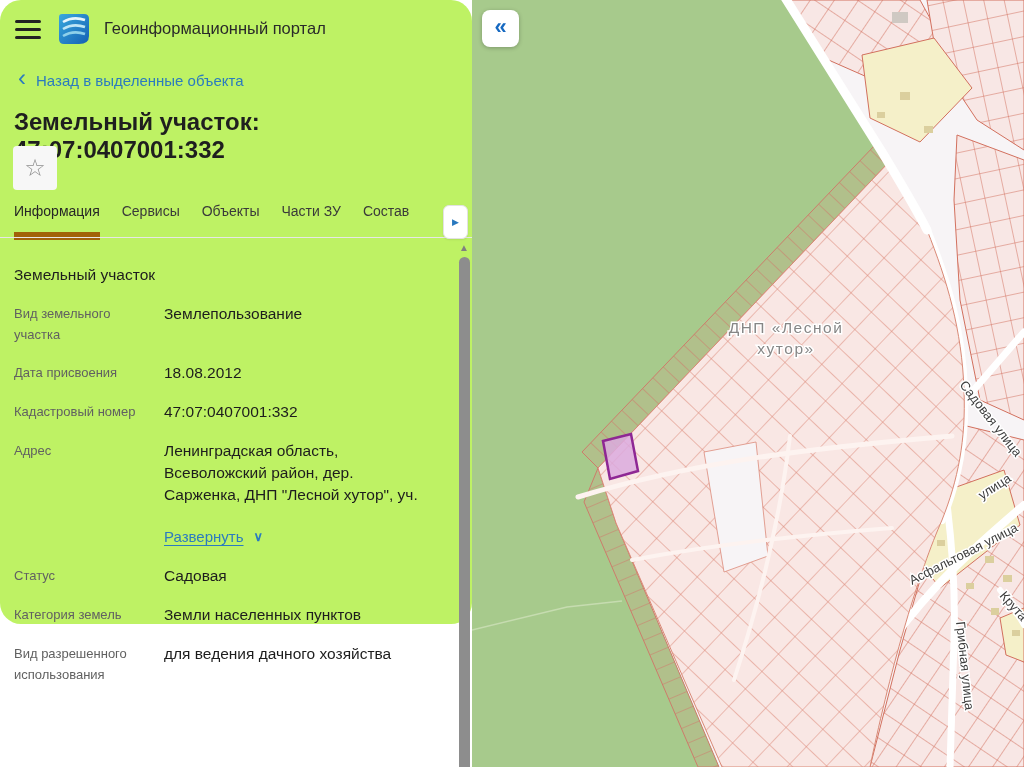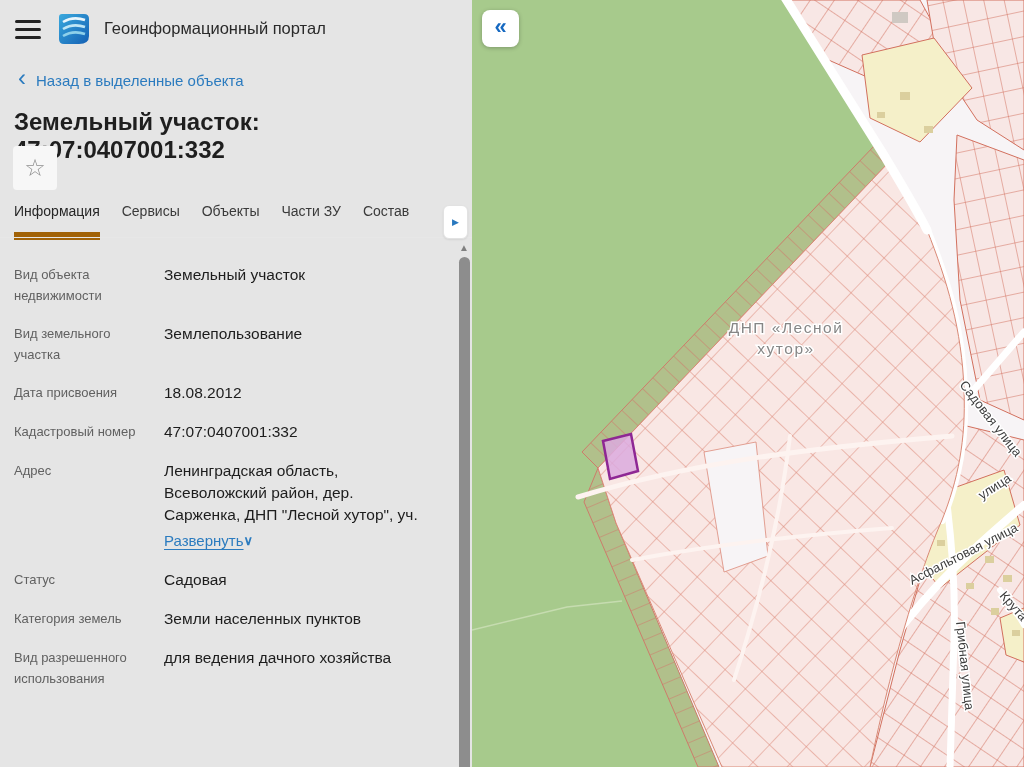--- a/index.html
+++ b/index.html
@@ -1,21 +1,21 @@
 <!DOCTYPE html>
 <html><head>
 <meta charset="utf-8">
 <style>
   * { margin:0; padding:0; box-sizing:border-box; }
   html,body { width:1024px; height:767px; overflow:hidden;
     font-family:"Liberation Sans", sans-serif; background:#fff; }
   .stage { position:relative; width:1024px; height:767px; }
 
   
-  .panel { position:absolute; left:0; top:0; width:472px; height:767px; background:#e5e5e5; z-index:2; }
+  .panel { position:absolute; left:0; top:0; width:472px; height:624px; background:#bef264; z-index:2;border-radius:21px; }
 
   .hamburger { position:absolute; left:15px; top:20px; width:26px; height:19px; cursor:pointer; }
   .hamburger span { display:block; height:3px; background:#222; border-radius:2px; margin-bottom:5px; }
 
   .logo { position:absolute; left:56px; top:11px; width:36px; height:36px; }
 
   .app-title { position:absolute; left:104px; top:19px; font-size:16.5px; color:#2a2a2a; }
 
   .back-link { position:absolute; left:18px; top:71px; display:flex; align-items:center; gap:10px;
     color:#2b7bbf; cursor:pointer; }
@@ -36,21 +36,21 @@
   .tab-scroll-btn { position:absolute; left:443px; top:205px; width:25px; height:34px; background:#fff;
     border:1px solid #e2e2e2; border-radius:6px; box-shadow:0 1px 2px rgba(0,0,0,.08);
     display:flex; align-items:center; justify-content:center; cursor:pointer; }
   .tab-scroll-glyph { font-size:9px; color:#2878be; }
 
   .fields { position:absolute; left:14px; top:252px; width:432px; padding-top:12px; }
   .frow { display:flex; margin-bottom:17px; }
   .flabel { width:150px; min-width:150px; font-size:13px; line-height:21px; color:#616161; padding-right:8px; }
   .fvalue { font-size:15.5px; line-height:22px; color:#1d1d1d; }
   .row-address .fvalue-text { display:block; max-width:258px; }
-  .expand-link { display:flex; align-items:center; margin-top:4px; cursor:pointer; }
+  .expand-link { display:flex; align-items:center; gap:10px; margin-top:20px; cursor:pointer; }
   .expand-text { font-size:15px; color:#2b7bbf; text-decoration:underline; text-underline-offset:3px; }
   .expand-chevron { font-size:13px; color:#2b7bbf; font-weight:700; }
 
   .scroll-up { position:absolute; left:457px; top:242px; width:14px; text-align:center;
     font-size:10px; color:#808080; cursor:pointer; }
   .scroll-thumb { position:absolute; left:459px; top:257px; width:11px; height:510px;
     background:#8d8d8d; border-radius:6px 6px 0 0; cursor:pointer; }
 
   
   .map-wrap { position:absolute; left:472px; top:0; width:552px; height:767px; overflow:hidden; z-index:1; }
@@ -112,21 +112,20 @@
       <div class="tab">Части ЗУ</div>
       <div class="tab">Состав</div>
     </div>
     <div class="tabs-divider"></div>
     <div class="tab-scroll-btn">
       <span class="tab-scroll-glyph">▶</span>
     </div>
 
     <div class="fields">
       <div class="frow">
-        <div class="flabel">Вид объекта недвижимости</div>
         <div class="fvalue">Земельный участок</div>
       </div>
       <div class="frow">
         <div class="flabel">Вид земельного участка</div>
         <div class="fvalue">Землепользование</div>
       </div>
       <div class="frow">
         <div class="flabel">Дата присвоения</div>
         <div class="fvalue">18.08.2012</div>
       </div>

